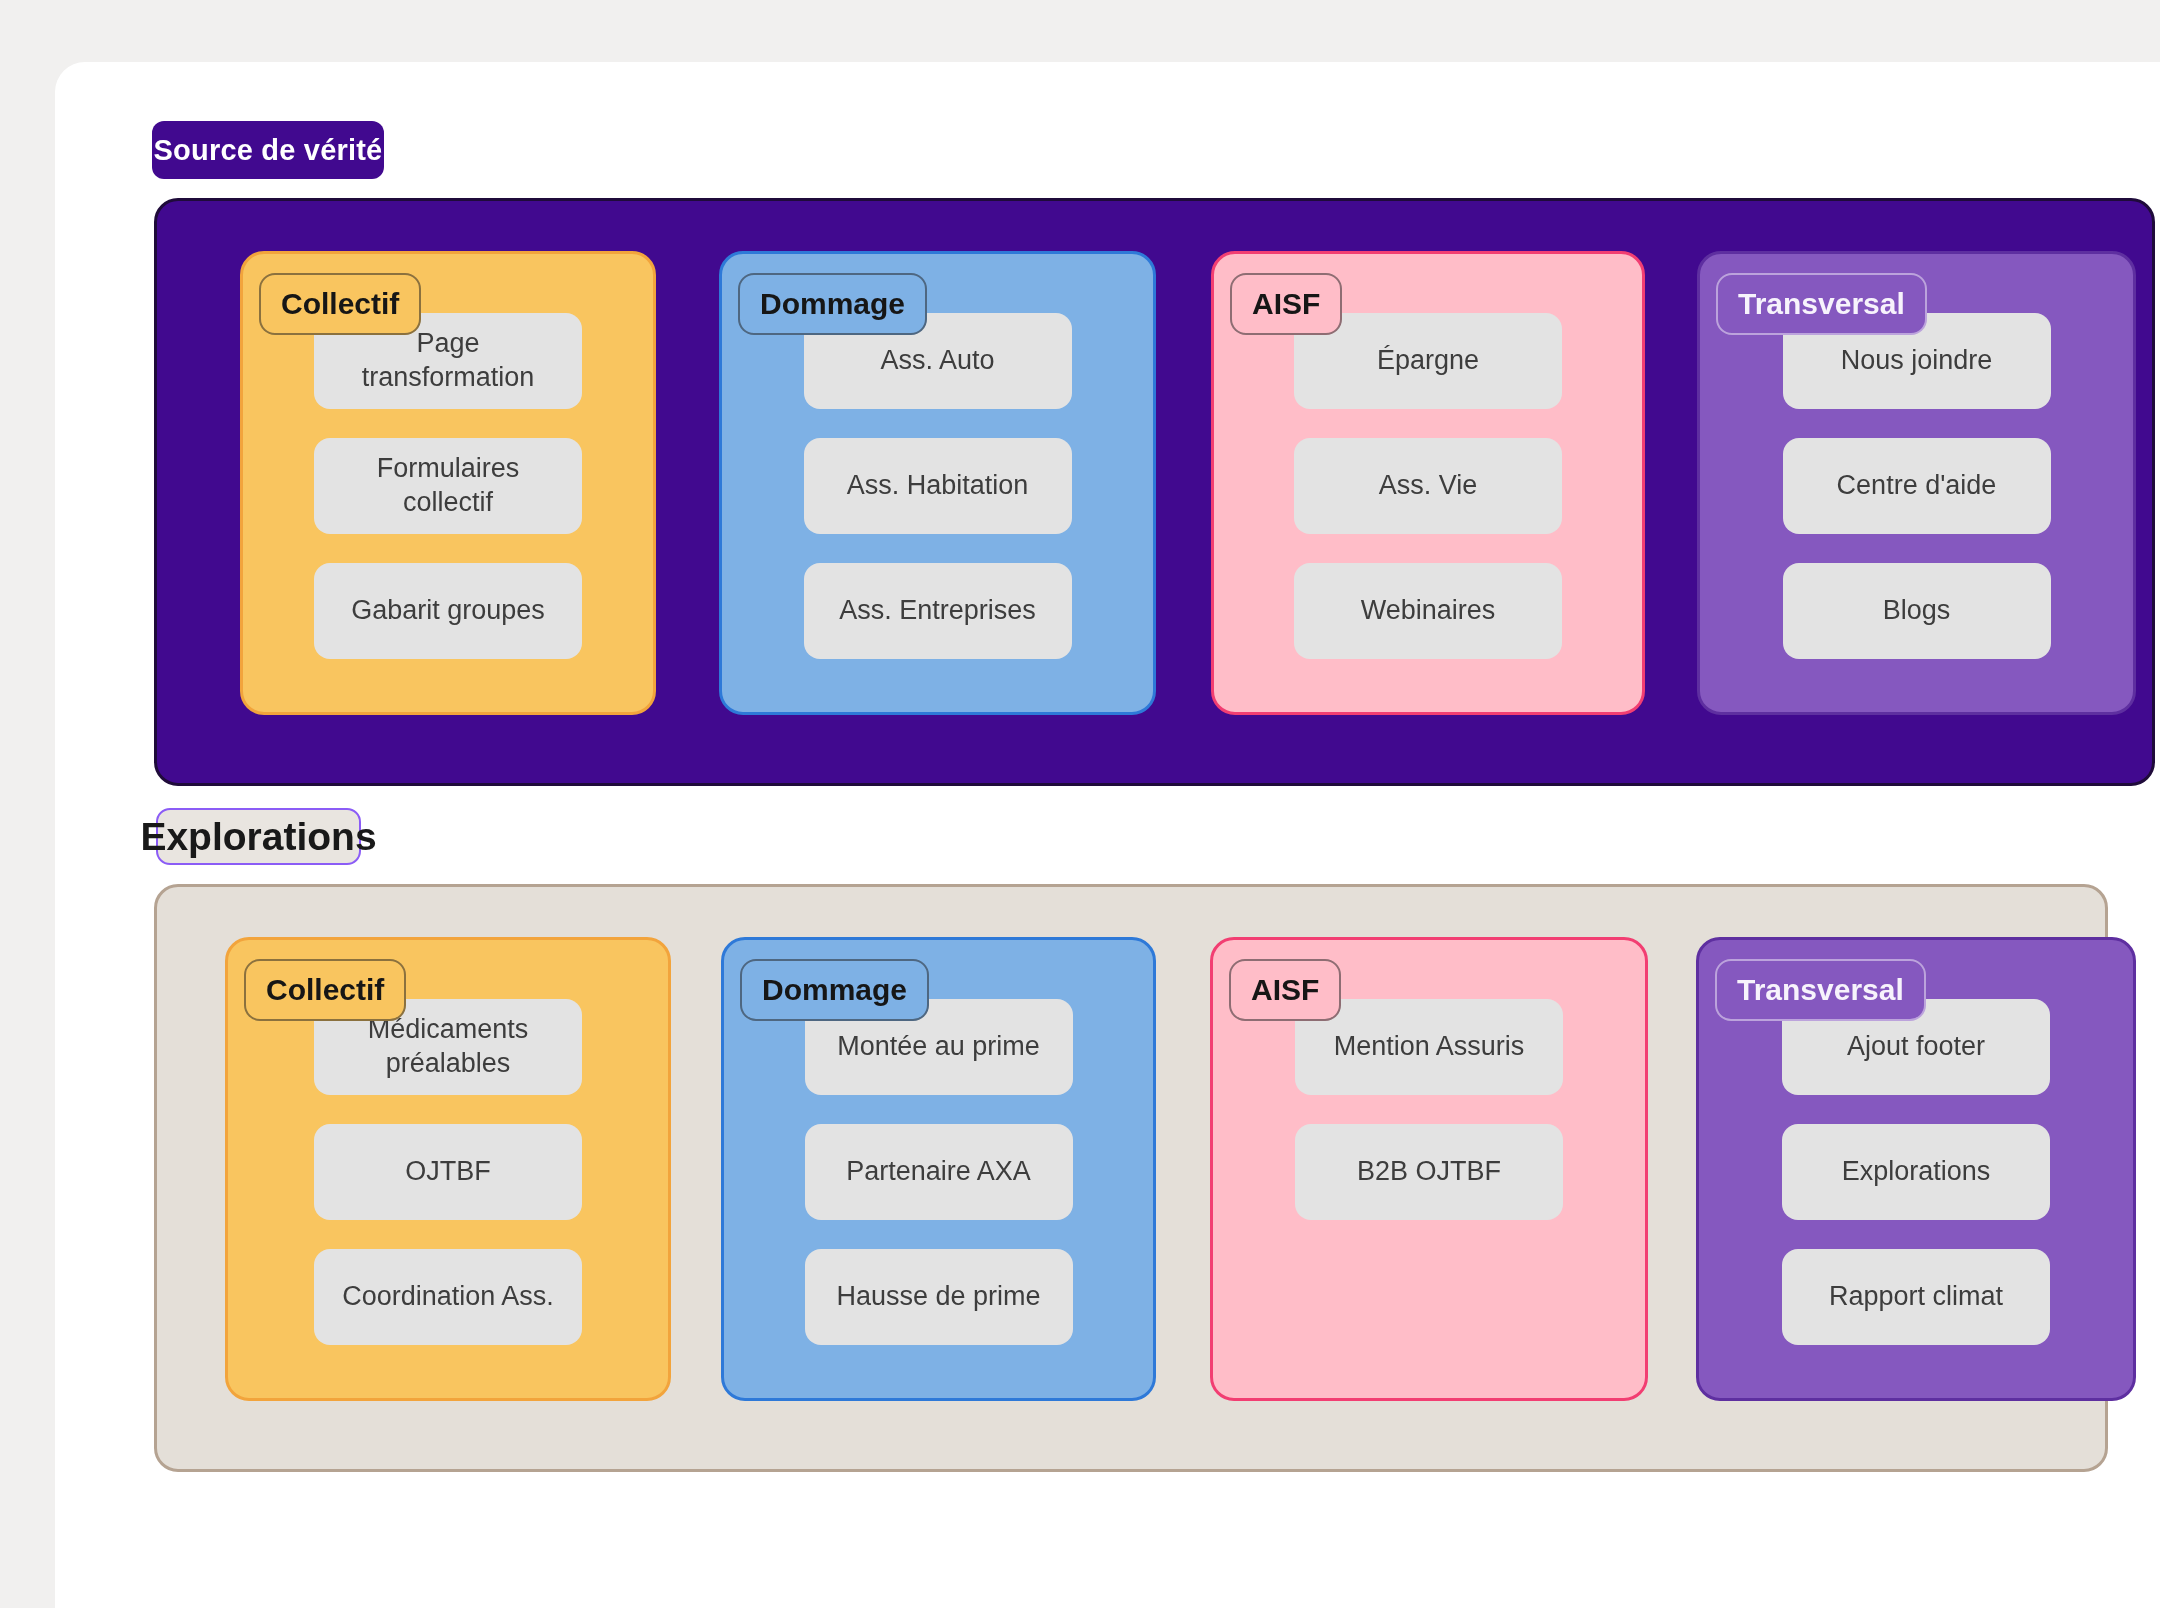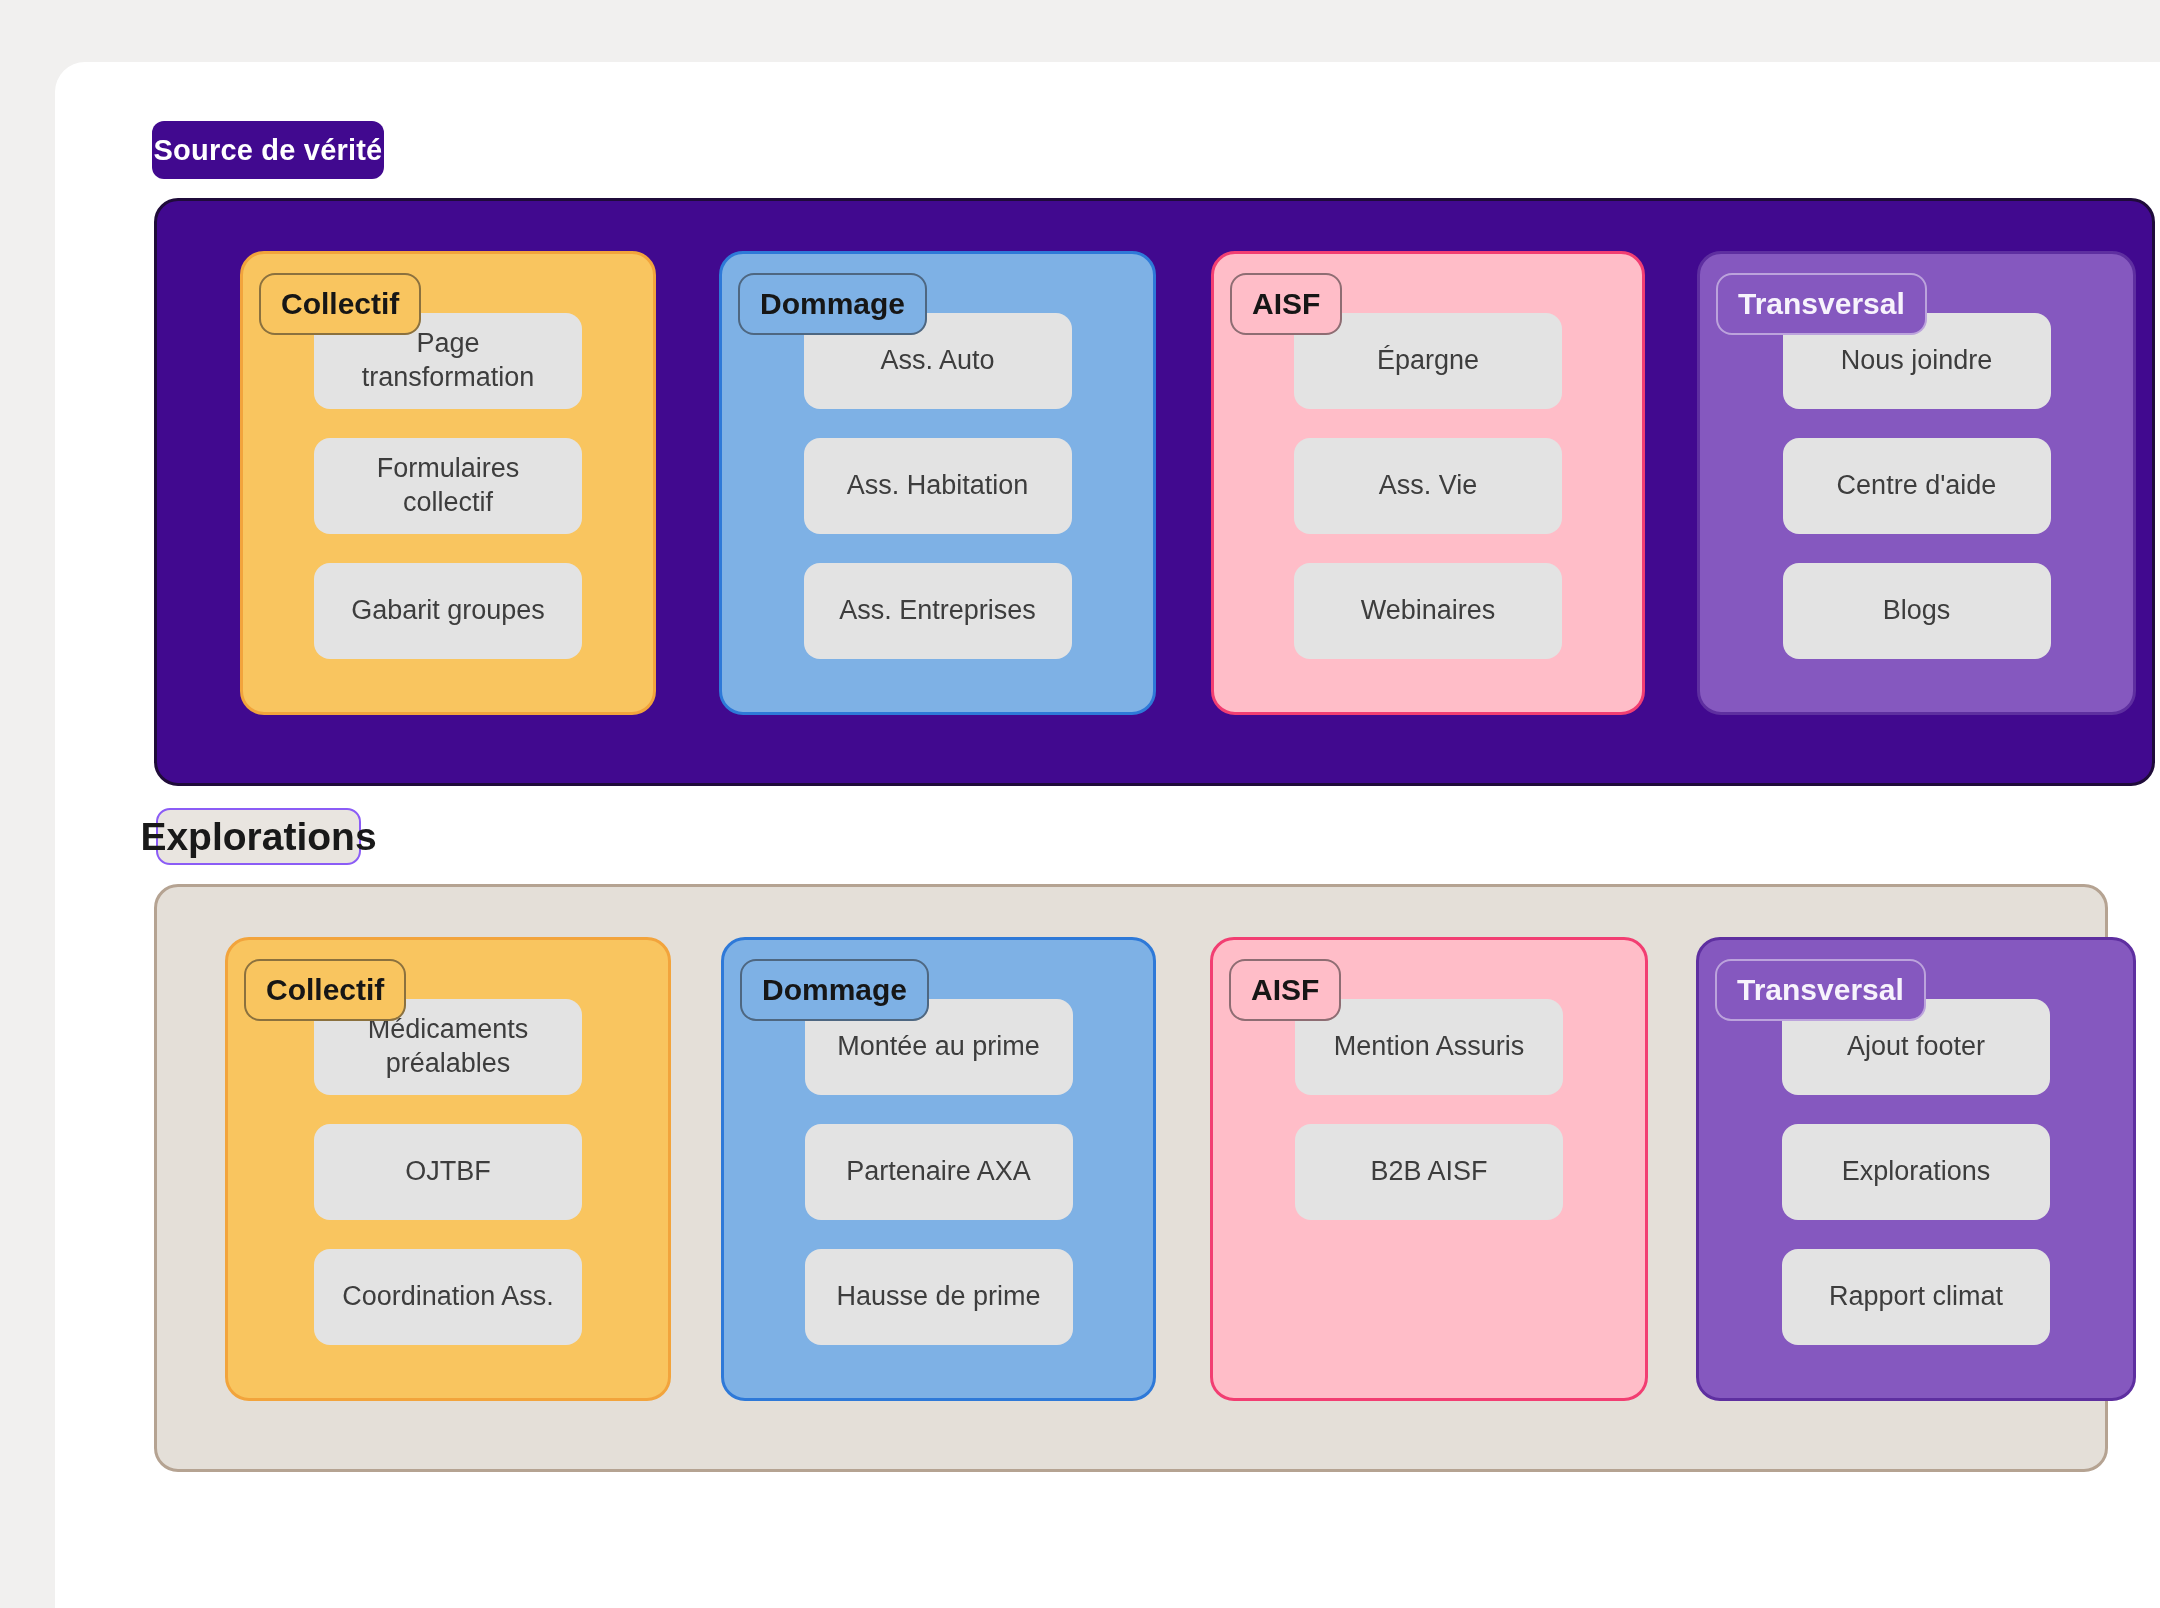--- a/index.html
+++ b/index.html
@@ -116,21 +116,21 @@
           <div class="items">
             <div class="item">Montée au prime</div>
             <div class="item">Partenaire AXA</div>
             <div class="item">Hausse de prime</div>
           </div>
         </div>
         <div class="card" style="left: 1053px; width: 438px; background: rgb(255, 189, 200); border-color: rgb(242, 62, 114);">
           <div class="chip" style="background: rgb(255, 189, 200);">AISF</div>
           <div class="items">
             <div class="item">Mention Assuris</div>
-            <div class="item">B2B AISF</div>
+            <div class="item">B2B OJTBF</div>
           </div>
         </div>
         <div class="card" style="left: 1539px; width: 440px; background: rgb(133, 88, 191); border-color: rgb(94, 47, 160);">
           <div class="chip" style="background: rgb(133, 88, 191); color: rgb(247, 243, 252); border-color: rgba(255, 255, 255, 0.45);">Transversal</div>
           <div class="items">
             <div class="item">Ajout footer</div>
             <div class="item">Explorations</div>
             <div class="item">Rapport climat</div>
           </div>
         </div>

